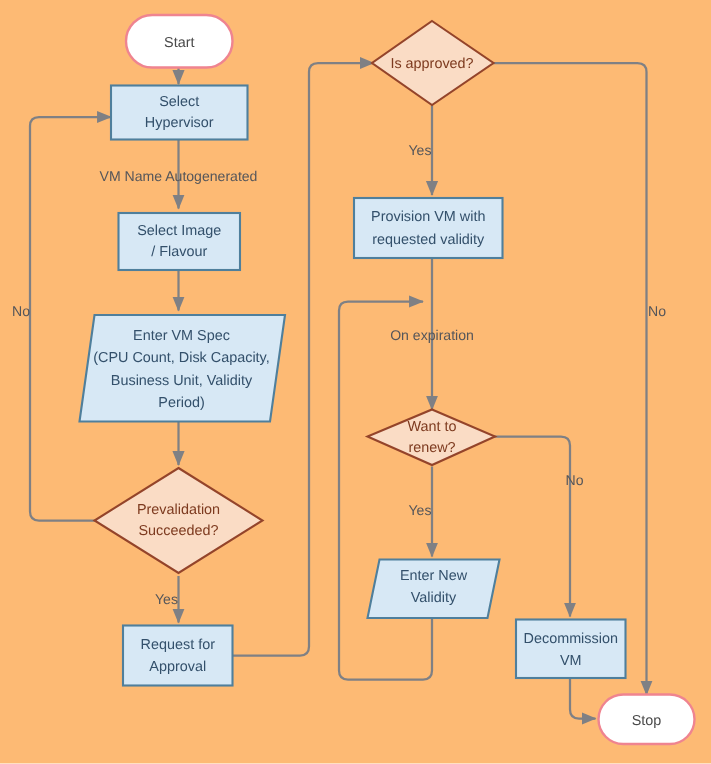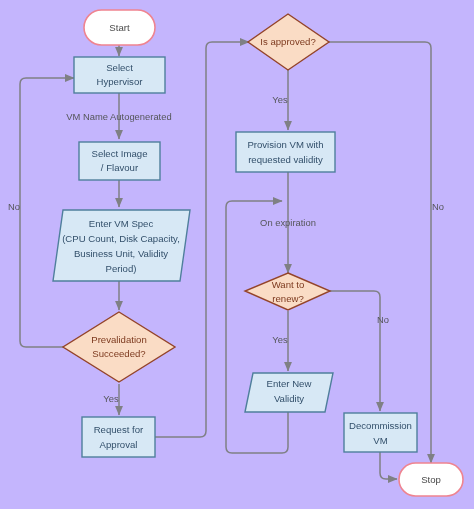--- a/index.html
+++ b/index.html
@@ -4,21 +4,21 @@
 <style>
   html, body {
     margin: 0;
     padding: 0;
     background: #ffffff;
   }
   #canvas {
     position: relative;
     width: 474px;
     height: 509px;
-    background: #c4b5fd;
+    background: #fdba74;
     font-family: "Liberation Sans", sans-serif;
     overflow: hidden;
   }
   svg.flow {
     position: absolute;
     top: 0;
     left: 0;
     width: 474px;
     height: 509px;
   }

